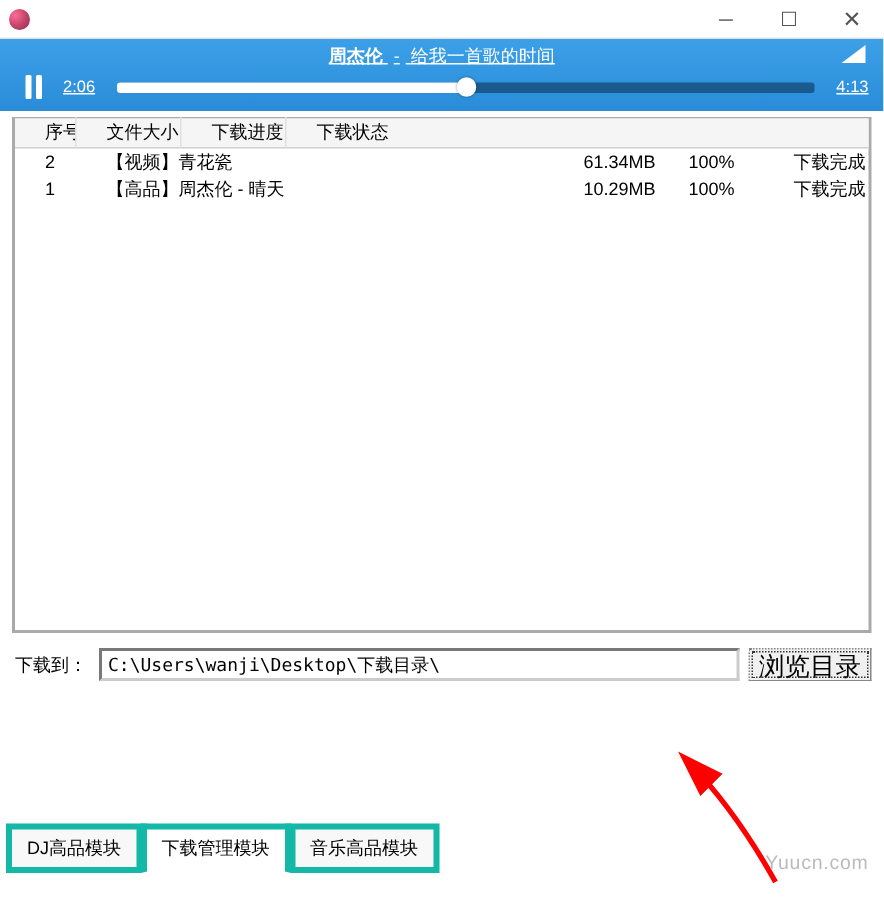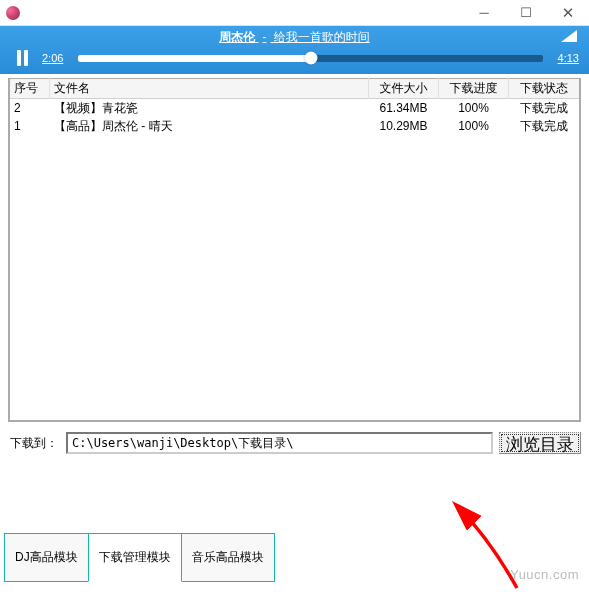--- a/index.html
+++ b/index.html
@@ -129,21 +129,21 @@
     }
     .table-header {
       display: flex;
       background: #f5f5f5;
       border-bottom: 1px solid #d0d0d0;
       height: 20px;
       align-items: center;
     }
     .table-header > div, .table-row > div {
       border-right: 1px solid #e0e0e0;
-      padding: 2px 4px;
+      padding: 2px 20px;
       font-size: 12px;
       white-space: nowrap;
       overflow: hidden;
     }
     .col-idx { width: 40px; }
     .col-name { flex: 1; }
     .col-size { width: 70px; text-align: center; }
     .col-prog { width: 70px; text-align: center; }
     .col-status { width: 70px; text-align: center; border-right: none !important; }
     .table-row {
@@ -186,22 +186,22 @@
       top: 498px;
       pointer-events: none;
     }
     .tabs {
       position: absolute;
       bottom: 18px;
       left: 4px;
       display: flex;
     }
     .tab {
-      padding: 15px 10px;
-      border: 1px solid #14b8a6;
+      padding: 4px 10px;
+      border: 4px solid #14b8a6;
       background: #f8f8f8;
       font-size: 12px;
       margin-right: -1px;
       cursor: pointer;
       position: relative;
     }
     .tab.active {
       background: #fff;
       border-bottom: 1px solid #fff;
       z-index: 2;
@@ -251,21 +251,20 @@
       <div class="fill"></div>
       <div class="thumb"></div>
     </div>
     <div class="time" style="text-align:right">4:13</div>
   </div>
 </div>
 
 <div class="content">
   <div class="table-header">
     <div class="col-idx">序号</div>
-    <div class="col-name">文件名</div>
     <div class="col-size">文件大小</div>
     <div class="col-prog">下载进度</div>
     <div class="col-status">下载状态</div>
   </div>
   <div id="table-body">
       <div class="table-row">
         <div class="col-idx">2</div>
         <div class="col-name">【视频】青花瓷</div>
         <div class="col-size">61.34MB</div>
         <div class="col-prog">100%</div>

